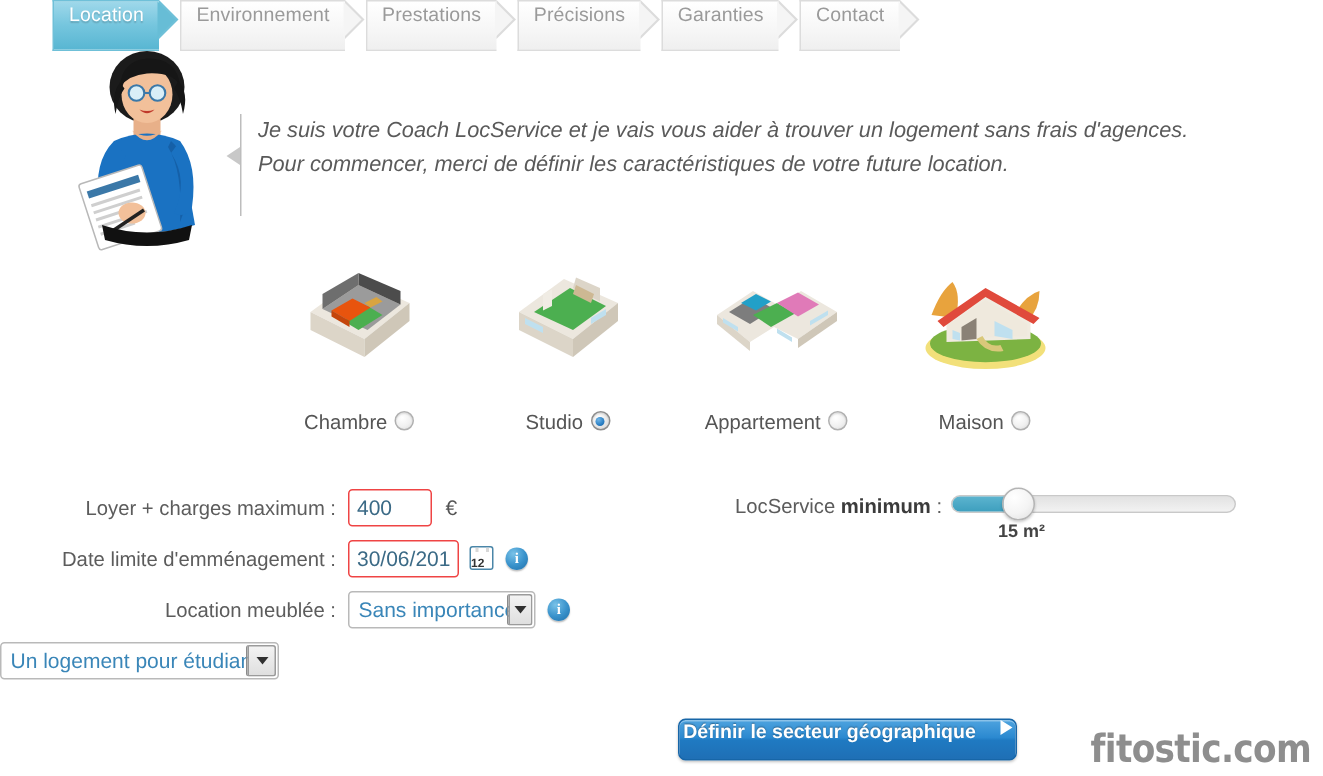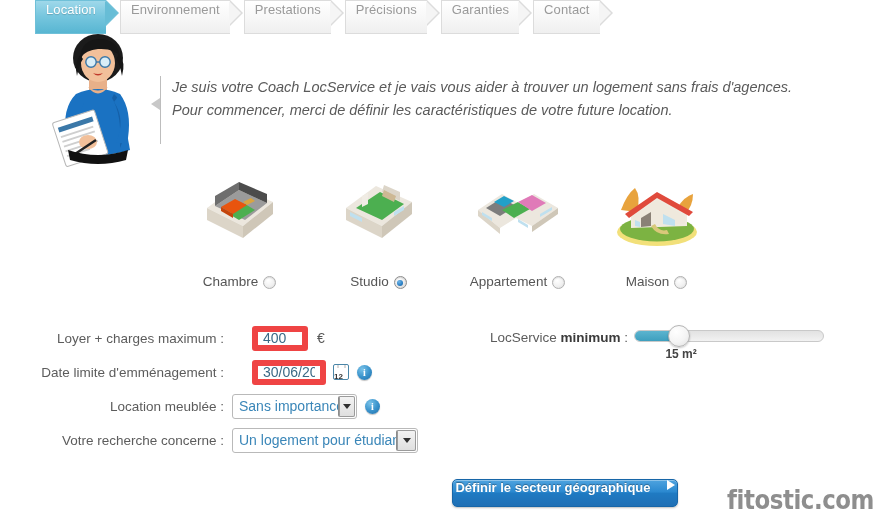--- a/index.html
+++ b/index.html
@@ -121,21 +121,21 @@
     height: 78px;
     display: flex;
     align-items: flex-end;
     justify-content: center;
   }
   .type-label {
     margin-top: 24px;
     font-size: 13.5px;
     color: #555;
     display: inline-flex;
-    align-items: flex-end;
+    align-items: flex-start;
     gap: 5px;
     white-space: nowrap;
   }
   .radio {
     display: inline-block;
     width: 13px; height: 13px;
     border-radius: 50%;
     background: radial-gradient(circle at 38% 32%, #ffffff 0%, #f0f0f0 58%, #d8d8d8 100%);
     border: 1px solid #b0b0b0;
     position: relative;
@@ -170,29 +170,28 @@
   .flabel {
     width: 232px;
     text-align: right;
     padding-right: 8px;
     font-size: 13.5px;
     color: #5c5c5c;
     white-space: nowrap;
   }
   .txtinput {
     height: 25px;
-    border: 6px solid #ef4444;
+    border: 1px solid #ef4444;
     border-radius: 3px;
     background: #fff;
     font-family: "Liberation Sans", sans-serif;
     font-size: 14px;
     color: #3b6a86;
     padding: 0 5px;
     outline: none;
-    margin-left: 20px;
   }
   #rent-input { width: 56px; }
   #date-input { width: 74px; }
   .euro {
     margin-left: 9px;
     font-size: 14px;
     color: #555;
   }
 
   .selwrap {
@@ -563,21 +562,20 @@
     <span class="selwrap" id="furnished-select">
       <span class="selval">Sans importance</span>
       <span class="selbtn">
           <i></i>
         </span>
     </span>
     <span class="info-icon">i</span>
   </div>
 
   <div class="frow">
-    <div class="flabel">Votre recherche concerne :</div>
     <span class="selwrap" id="concern-select">
       <span class="selval">Un logement pour étudiant</span>
       <span class="selbtn">
           <i></i>
         </span>
     </span>
   </div>
 </div>
 
 <div class="slider-block">

